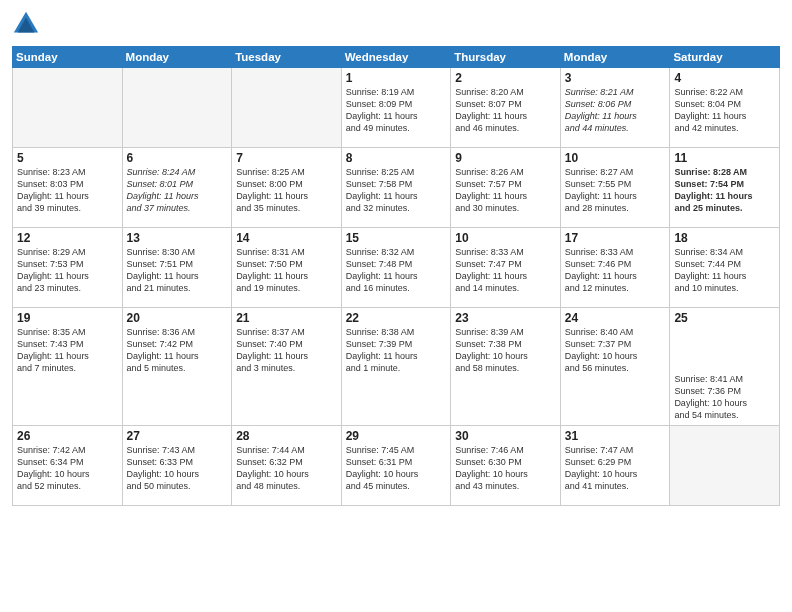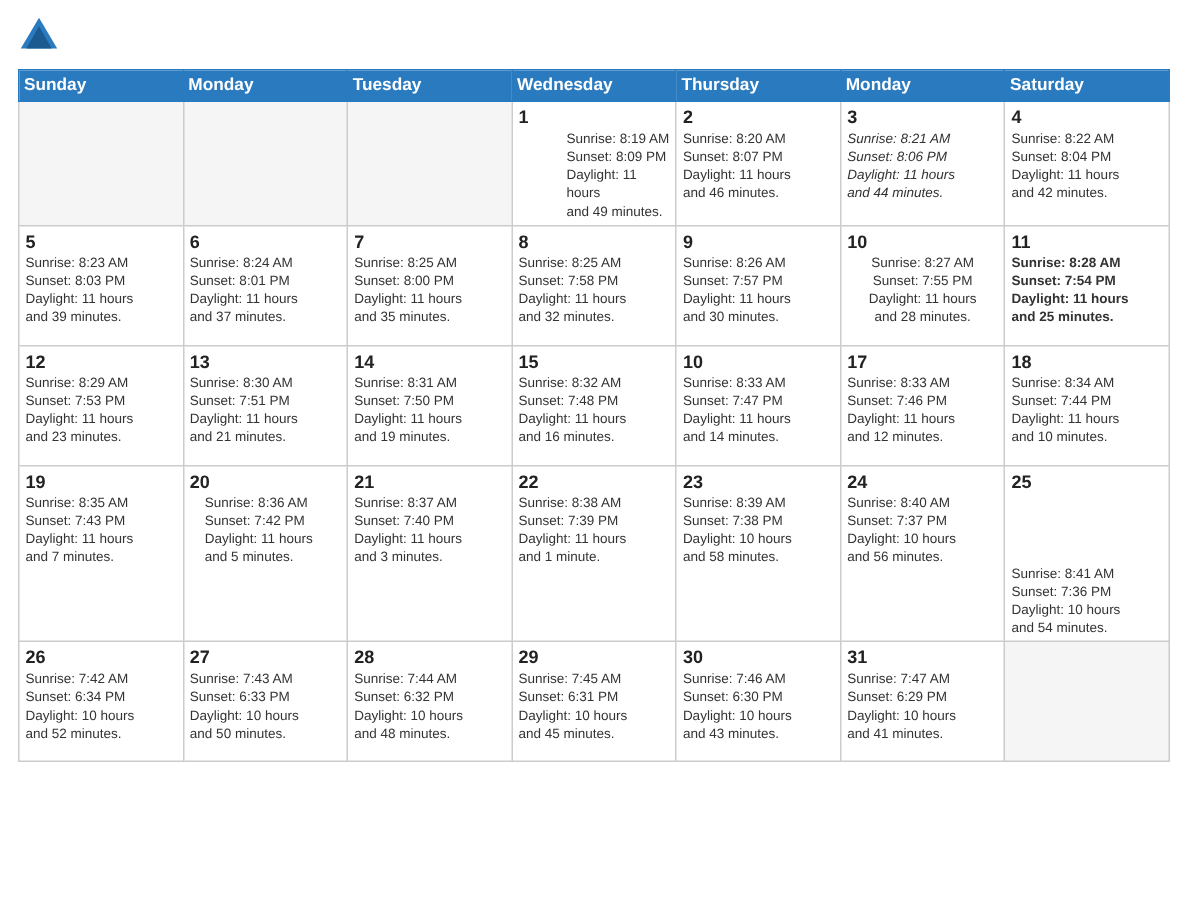--- a/index.html
+++ b/index.html
@@ -130,21 +130,21 @@
           <th>Saturday</th>
         </tr>
     </thead>
     <tbody id="calendar-body">
     <tr>
           <td class="empty"></td>
           <td class="empty"></td>
           <td class="empty"></td>
           <td>
             <span class="day-num">1</span>
-            <div class="cell-text" style="white-space: pre-line; margin-left: 32px;">Sunrise: 8:19 AM
+            <div class="cell-text" style="white-space: pre-line;">Sunrise: 8:19 AM
 Sunset: 8:09 PM
 Daylight: 11 hours
 and 49 minutes.</div>
           </td>
           <td>
             <span class="day-num">2</span>
             <div class="cell-text" style="white-space: pre-line;">Sunrise: 8:20 AM
 Sunset: 8:07 PM
 Daylight: 11 hours
 and 46 minutes.</div>
@@ -167,21 +167,21 @@
         <tr>
           <td>
             <span class="day-num">5</span>
             <div class="cell-text" style="white-space: pre-line;">Sunrise: 8:23 AM
 Sunset: 8:03 PM
 Daylight: 11 hours
 and 39 minutes.</div>
           </td>
           <td>
             <span class="day-num">6</span>
-            <div class="cell-text" style="white-space: pre-line;">Sunrise: 8:24 AM
+            <div class="cell-text" style="white-space: pre-line; font-style: italic;">Sunrise: 8:24 AM
 Sunset: 8:01 PM
 Daylight: 11 hours
 and 37 minutes.</div>
           </td>
           <td>
             <span class="day-num">7</span>
             <div class="cell-text" style="white-space: pre-line;">Sunrise: 8:25 AM
 Sunset: 8:00 PM
 Daylight: 11 hours
 and 35 minutes.</div>
@@ -195,21 +195,21 @@
           </td>
           <td>
             <span class="day-num">9</span>
             <div class="cell-text" style="white-space: pre-line;">Sunrise: 8:26 AM
 Sunset: 7:57 PM
 Daylight: 11 hours
 and 30 minutes.</div>
           </td>
           <td>
             <span class="day-num">10</span>
-            <div class="cell-text" style="white-space: pre-line; text-align: center;">Sunrise: 8:27 AM
+            <div class="cell-text" style="white-space: pre-line;">Sunrise: 8:27 AM
 Sunset: 7:55 PM
 Daylight: 11 hours
 and 28 minutes.</div>
           </td>
           <td>
             <span class="day-num">11</span>
             <div class="cell-text" style="white-space: pre-line; font-weight: bold;">Sunrise: 8:28 AM
 Sunset: 7:54 PM
 Daylight: 11 hours
 and 25 minutes.</div>
@@ -269,21 +269,21 @@
         <tr>
           <td>
             <span class="day-num">19</span>
             <div class="cell-text" style="white-space: pre-line;">Sunrise: 8:35 AM
 Sunset: 7:43 PM
 Daylight: 11 hours
 and 7 minutes.</div>
           </td>
           <td>
             <span class="day-num">20</span>
-            <div class="cell-text" style="white-space: pre-line; margin-left: 10px;">Sunrise: 8:36 AM
+            <div class="cell-text" style="white-space: pre-line;">Sunrise: 8:36 AM
 Sunset: 7:42 PM
 Daylight: 11 hours
 and 5 minutes.</div>
           </td>
           <td>
             <span class="day-num">21</span>
             <div class="cell-text" style="white-space: pre-line;">Sunrise: 8:37 AM
 Sunset: 7:40 PM
 Daylight: 11 hours
 and 3 minutes.</div>

